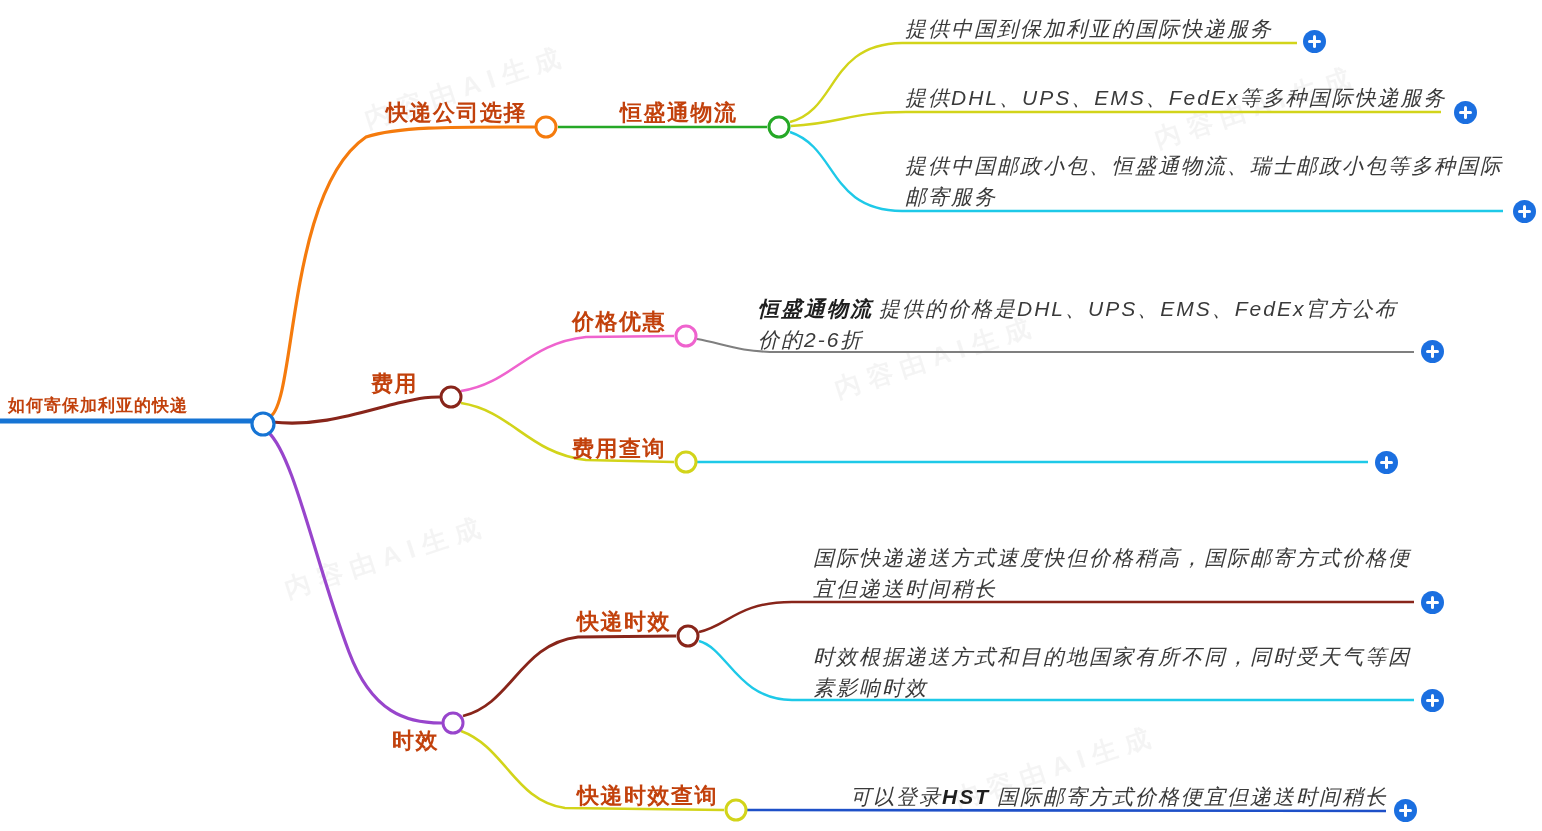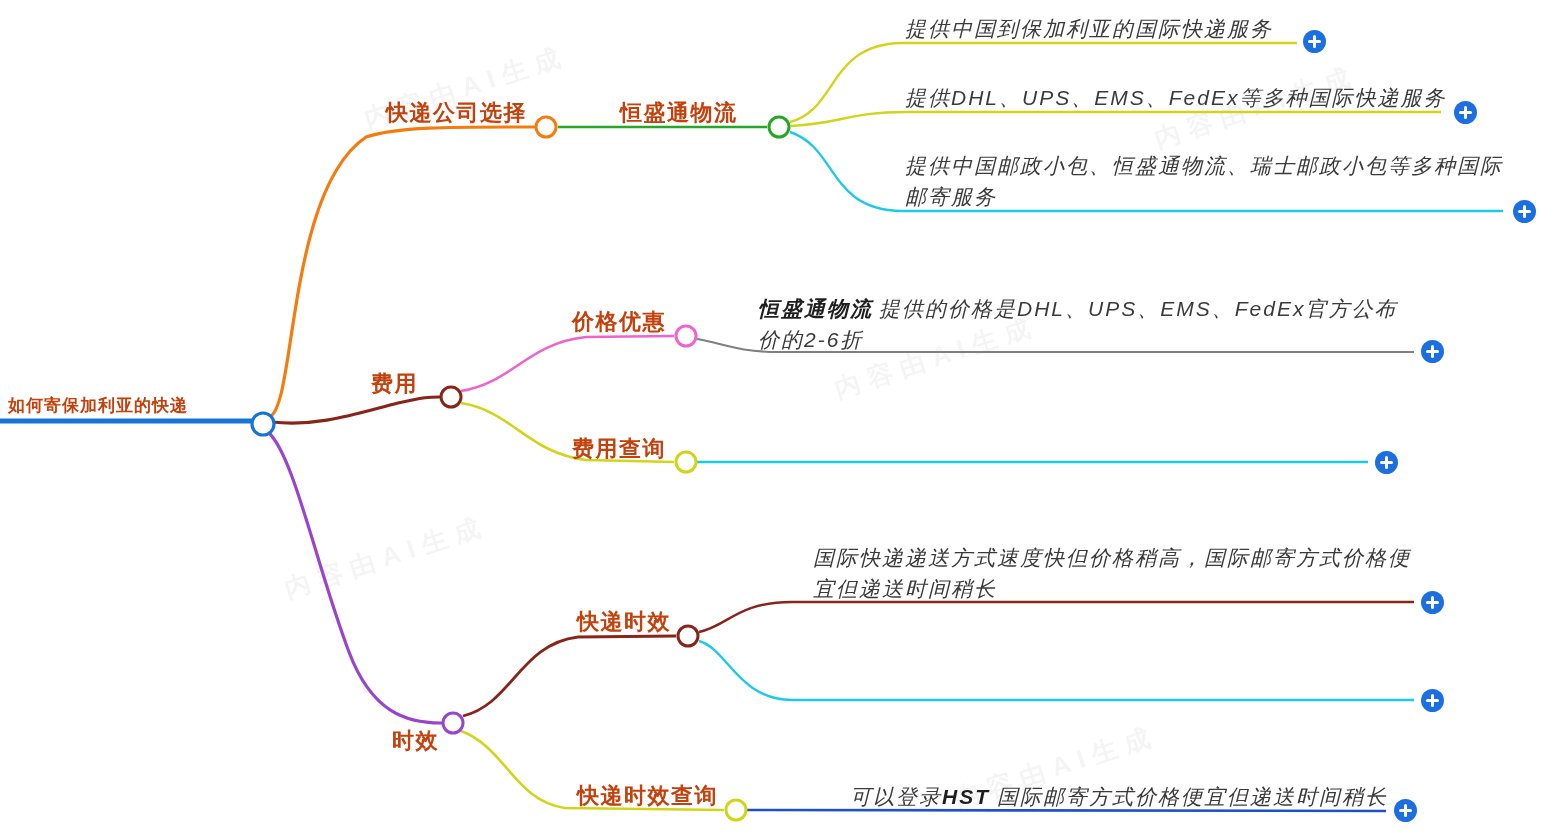--- a/index.html
+++ b/index.html
@@ -92,20 +92,21 @@
   <div class="label" style="left:577px;top:607px">快递时效</div>
   <div class="label" style="left:577px;top:781px">快递时效查询</div>
 
   <div class="leaf nowrap" style="left:905px;top:13px">提供中国到保加利亚的国际快递服务</div>
   <div class="leaf nowrap" style="left:905px;top:82px">提供DHL、UPS、EMS、FedEx等多种国际快递服务</div>
   <div class="leaf" style="left:905px;top:150px;width:604px">提供中国邮政小包、恒盛通物流、瑞士邮政小包等多种国际邮寄服务</div>
   <div class="leaf" style="left:758px;top:293px;width:644px">
     <b>恒盛通物流</b><span>提供的价格是DHL、UPS、EMS、FedEx官方公布价的2-6折</span>
   </div>
   <div class="leaf" style="left:813px;top:542px;width:608px">国际快递递送方式速度快但价格稍高，国际邮寄方式价格便宜但递送时间稍长</div>
+  <div class="leaf" style="left:813px;top:641px;width:608px">时效根据递送方式和目的地国家有所不同，同时受天气等因素影响时效</div>
   <div class="leaf nowrap" style="left:850px;top:781px">
     <span>可以登录</span><b style="margin-right:7px">HST</b><span>国际邮寄方式价格便宜但递送时间稍长</span>
   </div>
 
   <div class="plus" style="left: 1303px; top: 30px; background: rgb(27, 111, 224);"><span></span></div>
   <div class="plus" style="left: 1454px; top: 101px; background: rgb(27, 111, 224);"><span></span></div>
   <div class="plus" style="left: 1513px; top: 200px; background: rgb(27, 111, 224);"><span></span></div>
   <div class="plus" style="left: 1421px; top: 340px; background: rgb(27, 111, 224);"><span></span></div>
   <div class="plus" style="left: 1375px; top: 451px; background: rgb(27, 111, 224);"><span></span></div>
   <div class="plus" style="left: 1421px; top: 591px; background: rgb(27, 111, 224);"><span></span></div>

